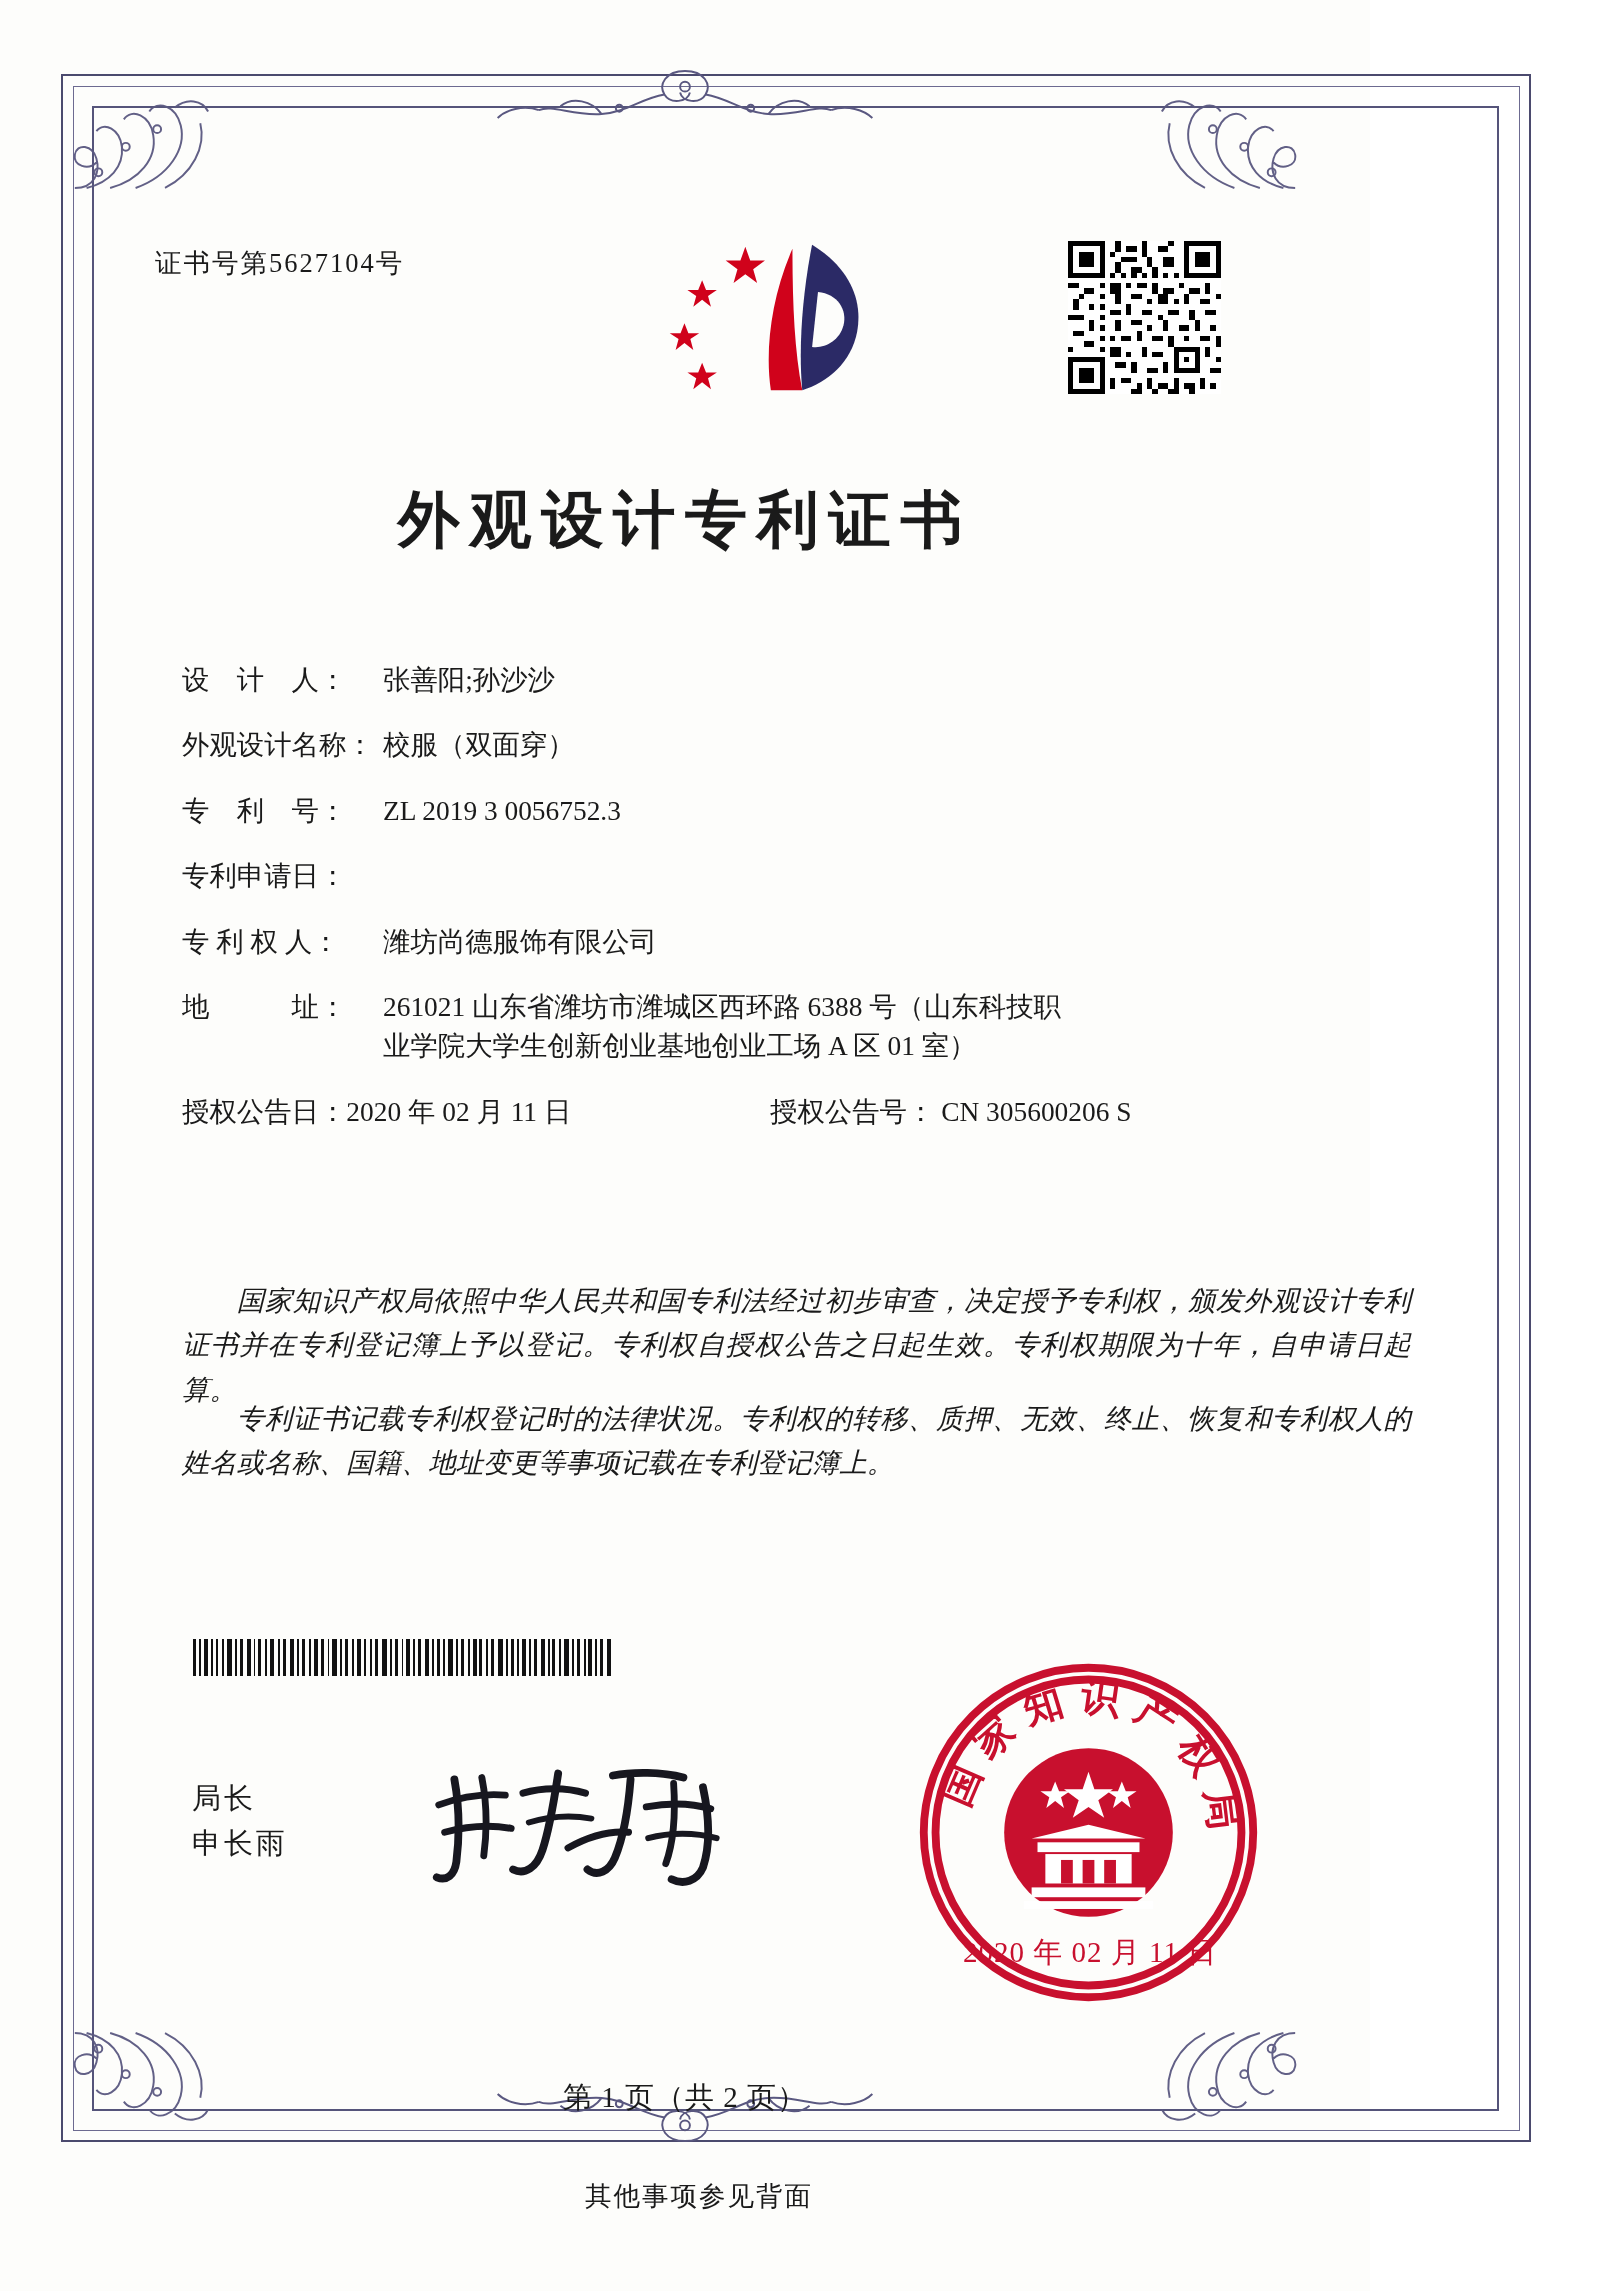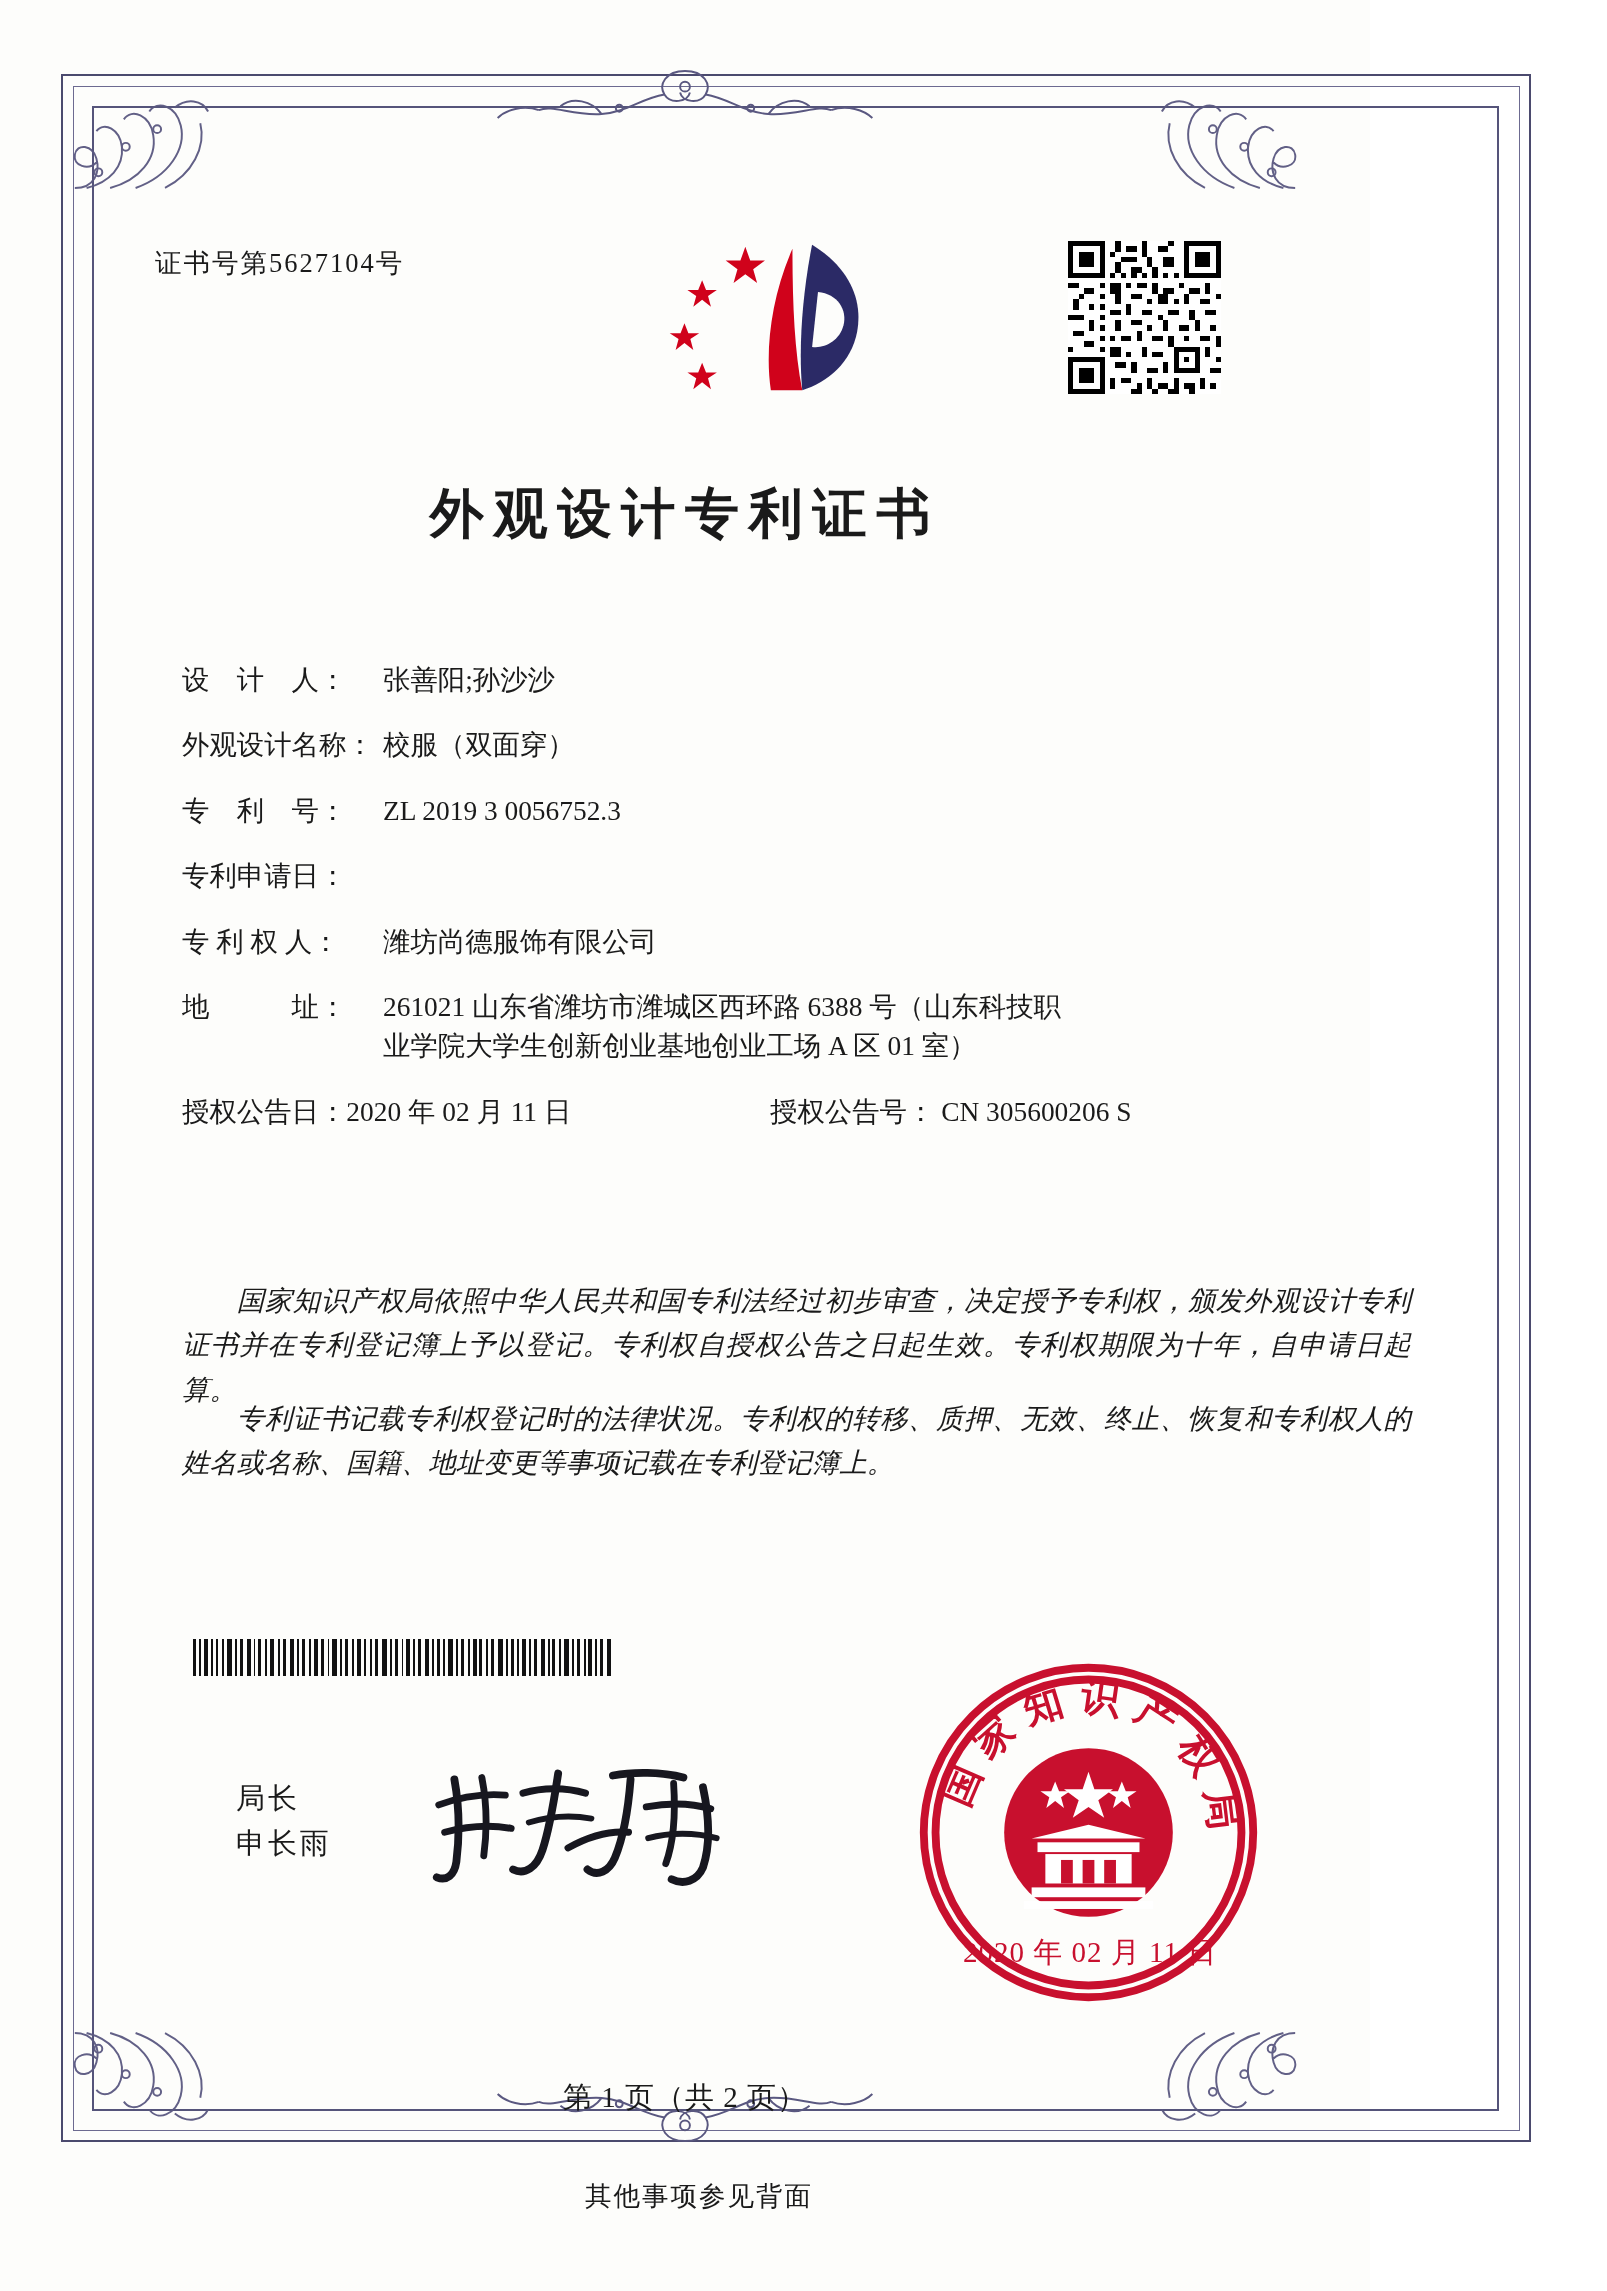--- a/index.html
+++ b/index.html
@@ -117,21 +117,21 @@
   }
   .qr svg { width:100%; height:100%; display:block; }
 
   
   .title {
     position: absolute;
     left: 0;
     right: 0;
     top: 478px;
     text-align: center;
-    font-size: 54px;
+    font-size: 62px;
     font-weight: bold;
     letter-spacing: 9.8px;
     font-family: Liberation Mono, monospace;
   }
 
   
   .fields {
     position: absolute;
     left: 182px;
     top: 667px;
@@ -194,21 +194,20 @@
   .barcode svg { width:100%; height:100%; display:block; }
 
   
   .sig-label {
     position: absolute;
     left: 192px;
     top: 1776px;
     font-size: 29px;
     line-height: 1.55;
     letter-spacing: 2.9px;
-    margin-left: 44px;
   }
   .signature {
     position: absolute;
     left: 421px;
     top: 1754px;
     width: 333px;
     height: 137px;
     color: #17171f;
   }
   .signature svg { width:100%; height:100%; display:block; }

